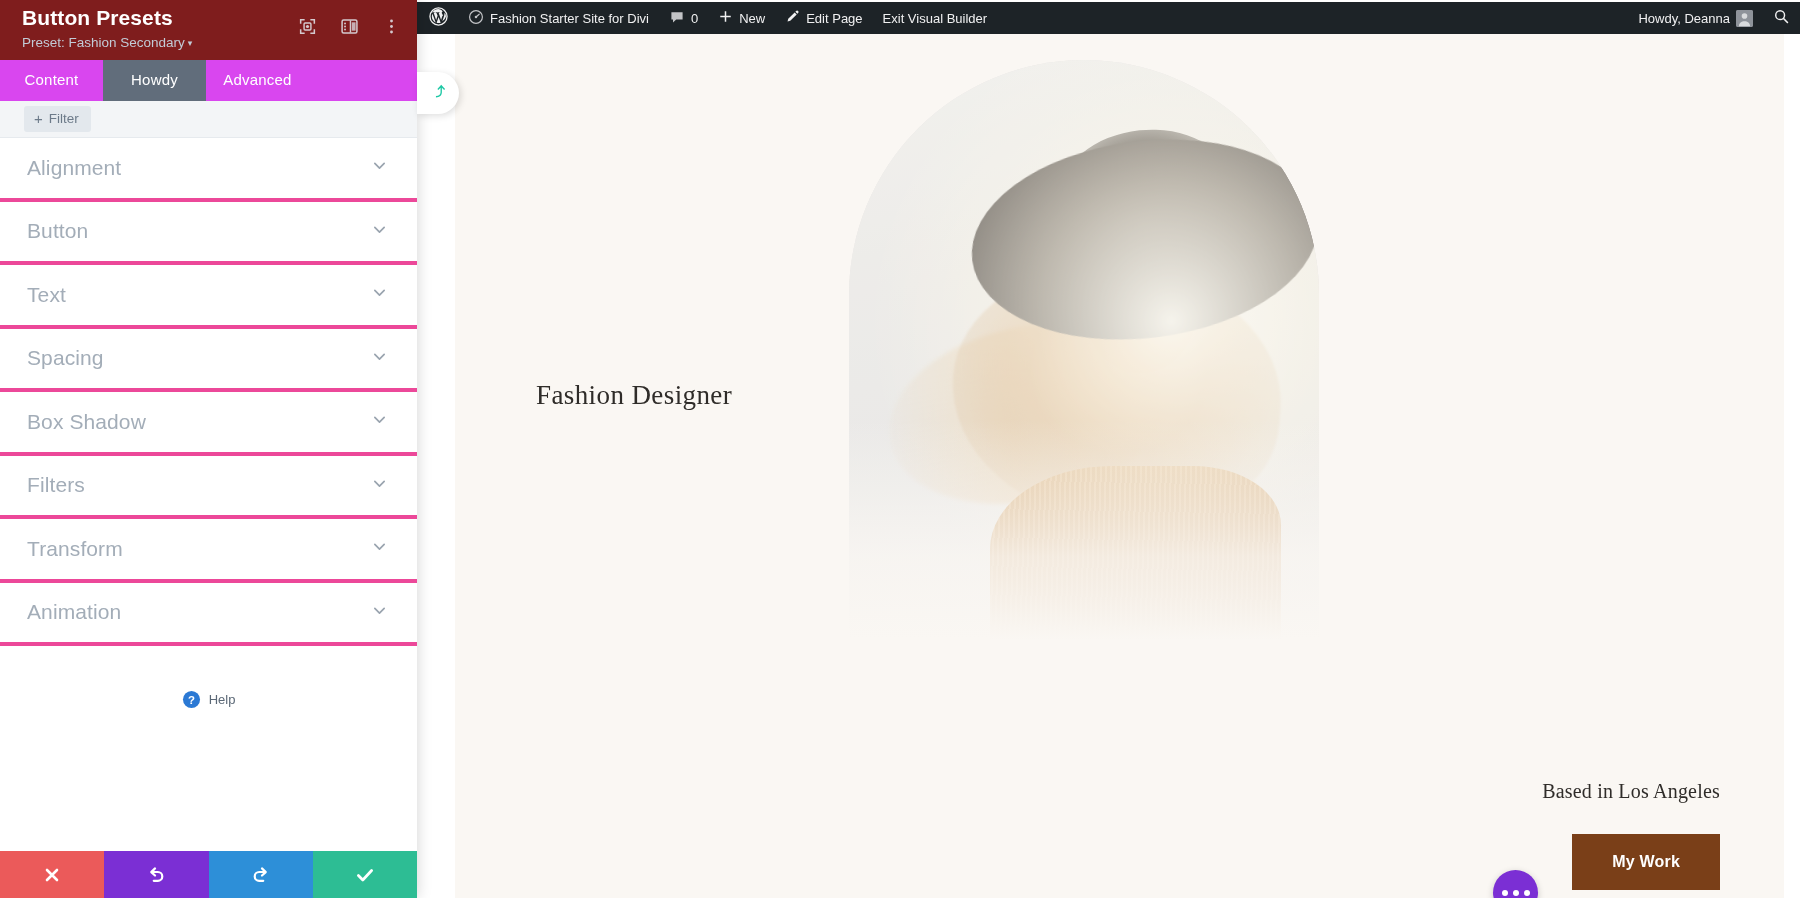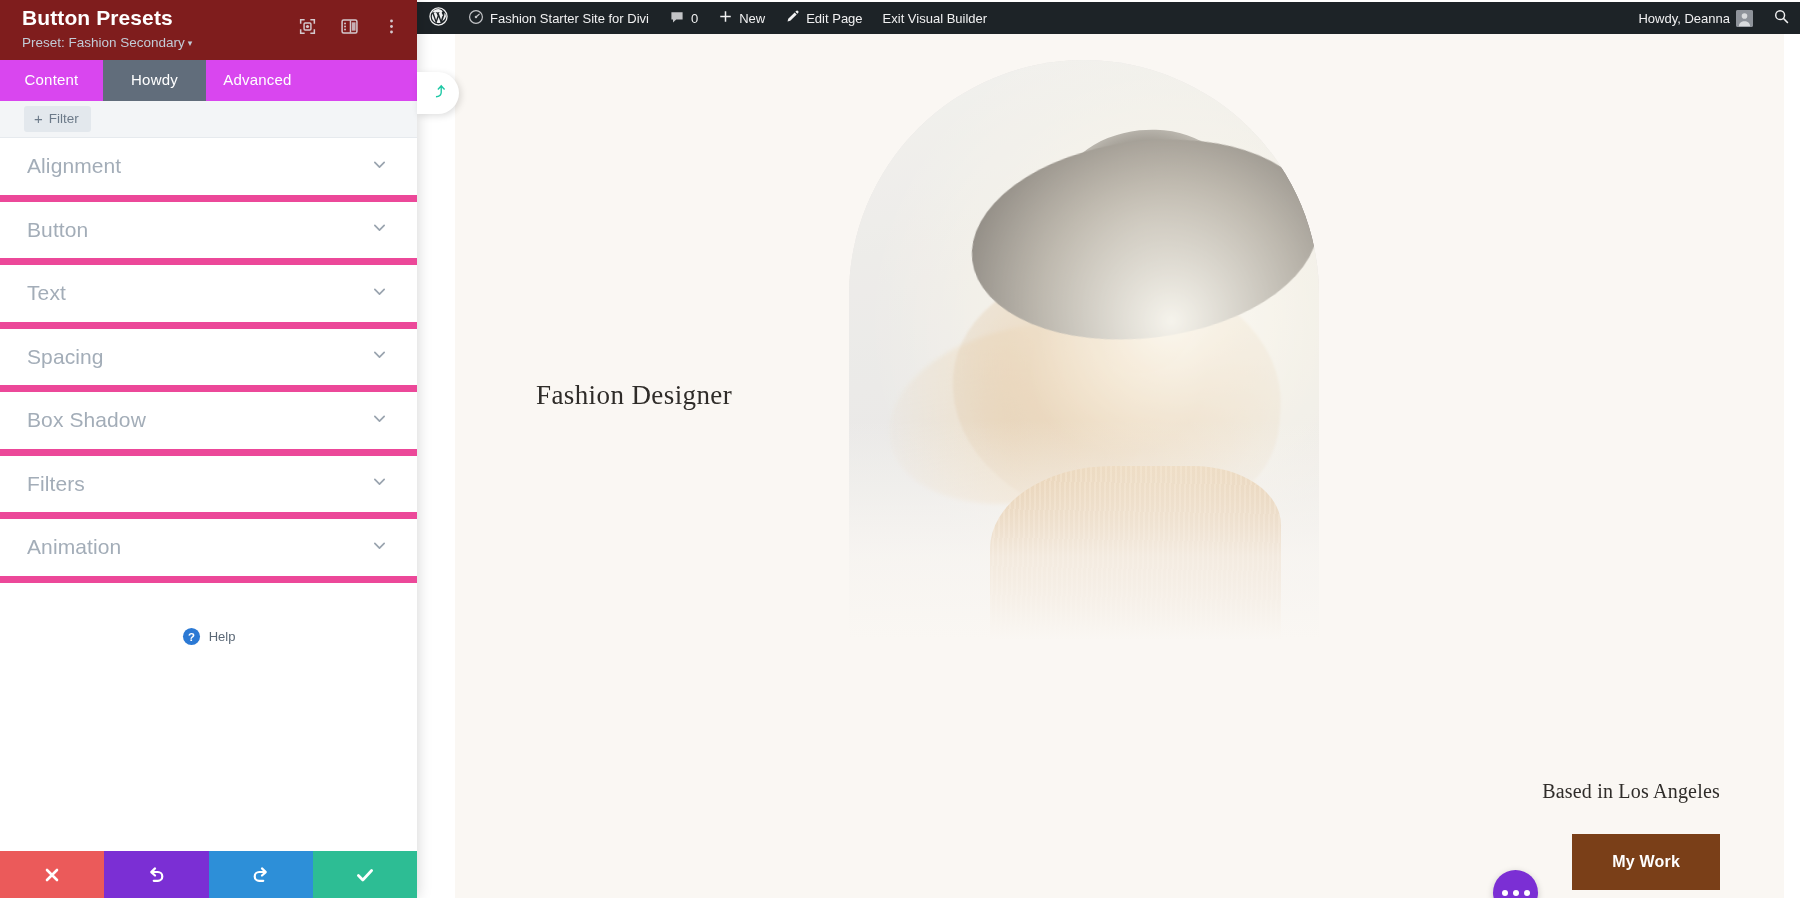--- a/index.html
+++ b/index.html
@@ -96,21 +96,21 @@
     display: flex; align-items: center; gap: 6px;
   }
   .filter-btn .plus { font-size: 15px; line-height: 1; }
 
   
   .accordion { flex: 1 1 auto; overflow: hidden; background: #fff; }
   .acc-row {
     display: flex; align-items: center; justify-content: space-between;
     height: 63.5px;
     padding: 0 29px 0 27px;
-    border-bottom: 7px solid #ec4899;
+    border-bottom: 4px solid #ec4899;
     cursor: pointer;
   }
   .acc-label {
     font-size: 21px; color: #a3adb8; font-weight: 400; letter-spacing: .1px;
   }
   .acc-chev { color: #9aa4af; }
 
   .help-wrap {
     display: flex; align-items: center; justify-content: center;
     gap: 8px; padding: 44px 0 0 0;
@@ -485,20 +485,26 @@
               <path d="M4.5 7.5L10 13l5.5-5.5" fill="none" stroke="#9aa4af" stroke-width="2" stroke-linecap="round" stroke-linejoin="round"></path>
             </svg></span>
       </div>
       <div class="acc-row">
         <span class="acc-label">Filters</span>
         <span class="acc-chev"><svg width="17" height="17" viewBox="0 0 20 20">
               <path d="M4.5 7.5L10 13l5.5-5.5" fill="none" stroke="#9aa4af" stroke-width="2" stroke-linecap="round" stroke-linejoin="round"></path>
             </svg></span>
       </div>
       <div class="acc-row">
+        <span class="acc-label">Transform</span>
+        <span class="acc-chev"><svg width="17" height="17" viewBox="0 0 20 20">
+              <path d="M4.5 7.5L10 13l5.5-5.5" fill="none" stroke="#9aa4af" stroke-width="2" stroke-linecap="round" stroke-linejoin="round"></path>
+            </svg></span>
+      </div>
+      <div class="acc-row">
         <span class="acc-label">Animation</span>
         <span class="acc-chev"><svg width="17" height="17" viewBox="0 0 20 20">
               <path d="M4.5 7.5L10 13l5.5-5.5" fill="none" stroke="#9aa4af" stroke-width="2" stroke-linecap="round" stroke-linejoin="round"></path>
             </svg></span>
       </div>
 
       <div class="help-wrap">
         <span class="help-icon">
           <svg width="19" height="19" viewBox="0 0 20 20">
               <circle cx="10" cy="10" r="9" fill="#2b79d4"></circle>

